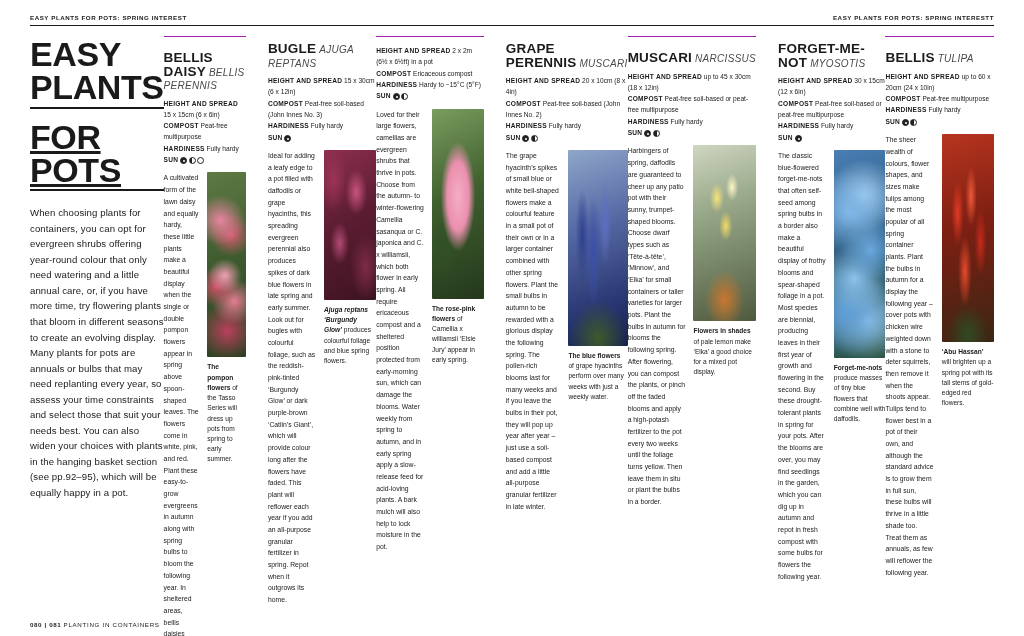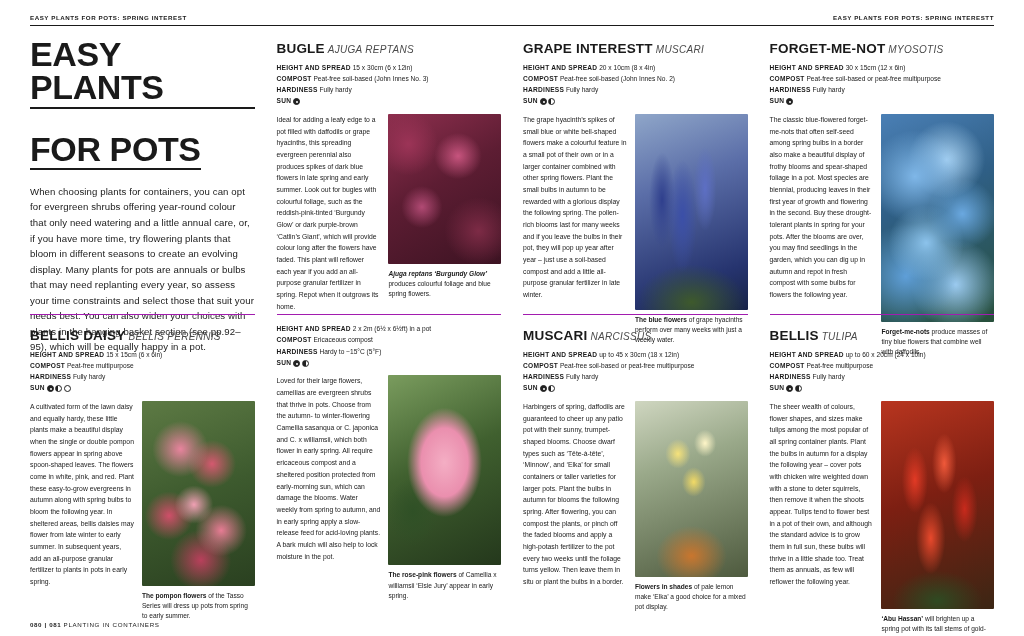--- a/index.html
+++ b/index.html
@@ -25,21 +25,21 @@
     border-bottom:1px solid #1a1a1a;
     margin-bottom:10px;
   }
   
   .grid {
     display:grid;
     grid-template-columns: 1fr 1fr 1fr 1fr;
     column-gap:22px;
     height:556px;
   }
-  .col { display:flex; flex-direction:column; }
+  .col { display:flex; flex-direction:row; }
   .block { position:relative; }
   .block.top { height:278px; }
   .block.bottom { height:278px; padding-top:8px; }
   .rule-top { border-top:1px solid #a21caf; }
 
   
   .plant-title {
     font-size:13.5px;
     font-weight:bold;
     letter-spacing:0.2px;
@@ -76,21 +76,21 @@
   .body-text { font-size:6.8px; line-height:1.72; text-align:left; }
   .intro-text {
     font-size:9.6px; line-height:1.62; font-weight:normal; letter-spacing:0.1px;
   }
   
   .headline {
     font-size:34px; font-weight:bold; line-height:0.98;
     letter-spacing:-0.4px; margin:2px 0 0 0;
   }
   .headline .u { border-bottom:2.5px solid #1a1a1a; padding-bottom:2px; display:inline-block;}
-  .headline-2 { margin-top:24px; }
+  .headline-2 { margin-top:12px;text-decoration:underline; }
   
   .photo {
     width:100%;
     border-radius:1px;
     position:relative;
     overflow:hidden;
     background:#ddd;
   }
   .cap {
     font-size:6.6px; line-height:1.55; margin-top:5px;
@@ -276,21 +276,21 @@
           </div>
         </div>
       </div>
 
     </div>
 
     <div class="col">
 
       <div class="block top">
         <div class="plant-title">
-          <span>GRAPE INTERESTT</span><span class="latin">MUSCARI</span>
+          <span>GRAPE PERENNIS</span><span class="latin">MUSCARI</span>
         </div>
         <div class="specs">
           <div class="row"><span class="k">HEIGHT AND SPREAD</span> <span class="v">20 x 10cm (8 x 4in)</span></div>
           <div class="row"><span class="k">COMPOST</span> <span class="v">Peat-free soil-based (John Innes No. 2)</span></div>
           <div class="row"><span class="k">HARDINESS</span> <span class="v">Fully hardy</span></div>
           <div class="row"><span class="k">SUN</span>
             <span class="suns"><span class="sun full"></span><span class="sun half"></span></span>
           </div>
         </div>
         <div class="two">

